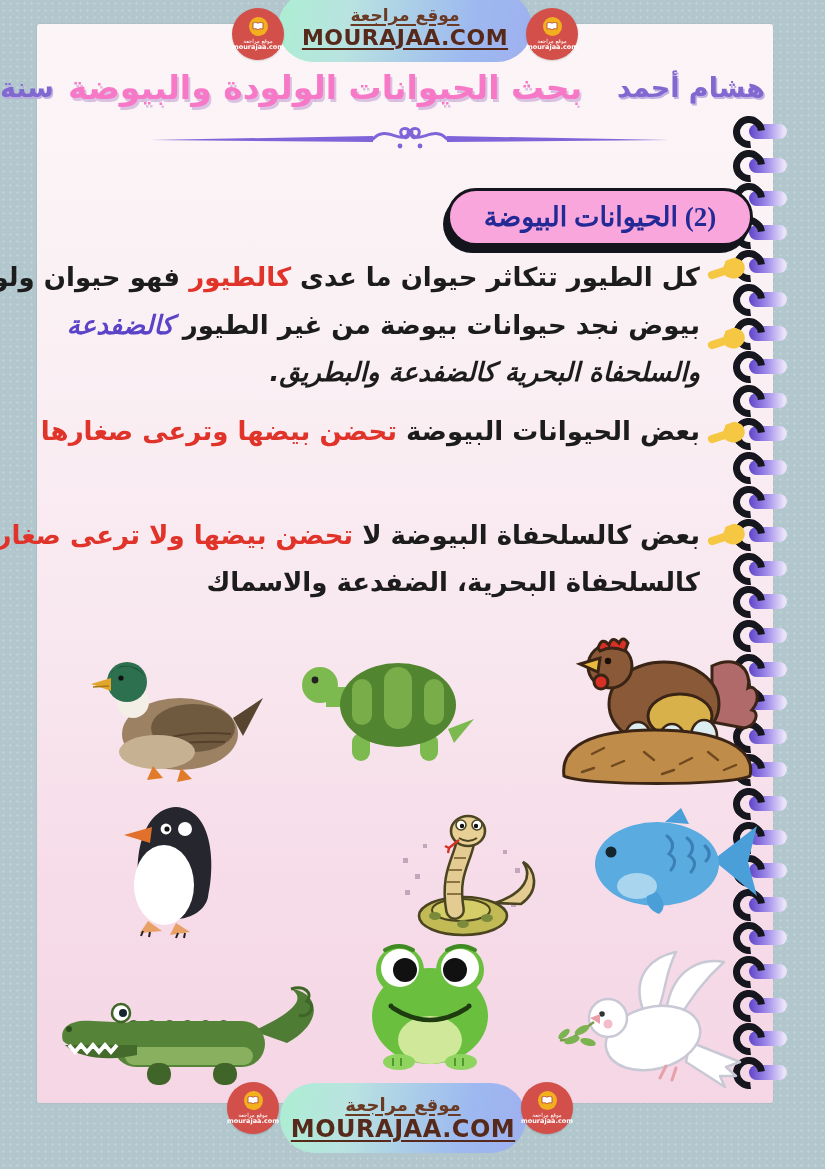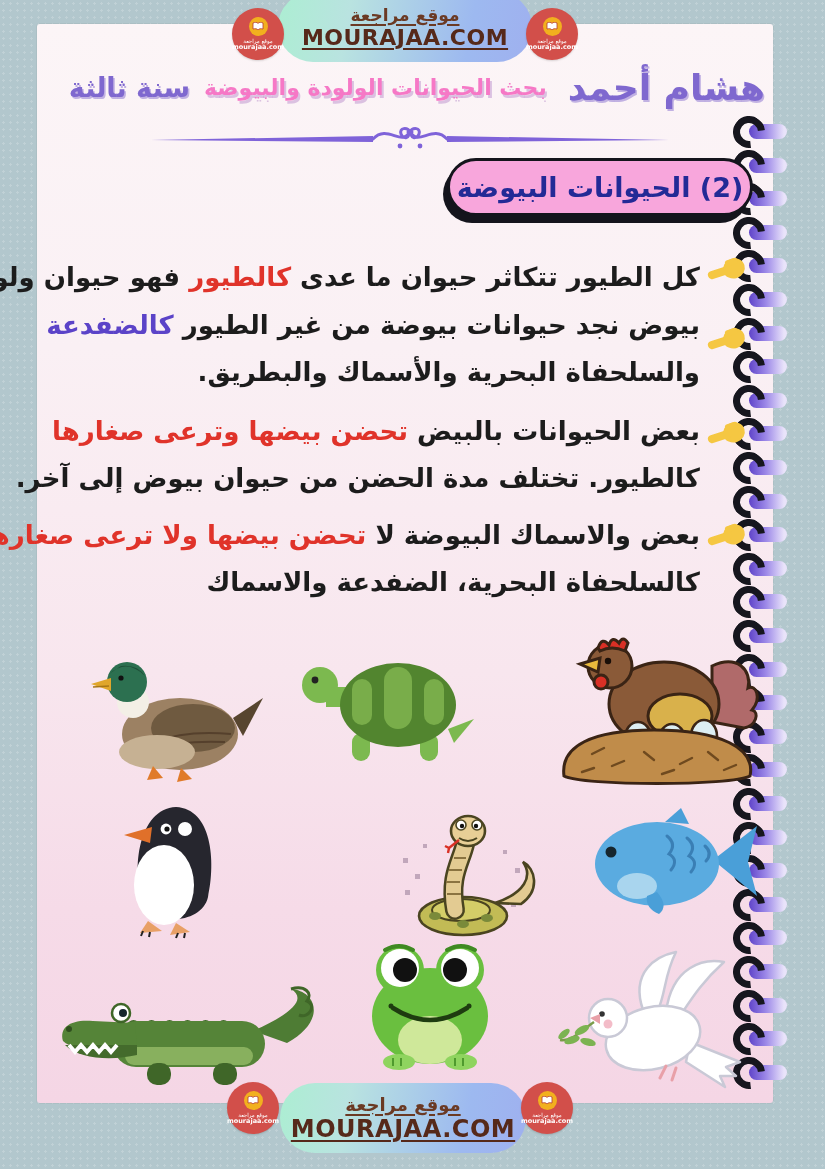--- a/index.html
+++ b/index.html
@@ -28,37 +28,37 @@
   .logo-circle{position:absolute;width:52px;height:52px;border-radius:50%;background:#d24f4a;
     display:flex;flex-direction:column;align-items:center;justify-content:center;color:#fff;cursor:pointer;
     box-shadow:0 1px 2px rgba(0,0,0,.15);}
   .logo-yellow{width:19px;height:19px;border-radius:50%;background:#f2b01e;display:flex;
     align-items:center;justify-content:center;margin-bottom:2px;}
   .logo-l1{font-size:5.5px;line-height:6px;}
   .logo-l2{font-size:6.5px;line-height:7px;font-weight:bold;}
   
   .titlerow{position:absolute;top:56px;right:60px;left:40px;height:62px;display:flex;direction:rtl;
     align-items:center;z-index:3;}
-  .t-name{font-size:36px;font-weight:bold;color:#7f68cf;text-shadow:1.5px 2px 0 rgba(186,170,224,.9);
-    margin-left:21px;white-space:nowrap;}
-  .t-title{font-size:22px;font-weight:bold;color:#f678c6;text-shadow:2px 2.5px 0 rgba(201,166,214,.65);
+  .t-name{font-size:27px;font-weight:bold;color:#7f68cf;text-shadow:1.5px 2px 0 rgba(186,170,224,.9);
+    margin-left:35px;white-space:nowrap;}
+  .t-title{font-size:33px;font-weight:bold;color:#f678c6;text-shadow:2px 2.5px 0 rgba(201,166,214,.65);
     margin-left:14px;white-space:nowrap;}
   .t-grade{font-size:27px;font-weight:bold;color:#7f68cf;text-shadow:1.5px 2px 0 rgba(186,170,224,.9);
     white-space:nowrap;}
   .divider{position:absolute;left:145px;top:122px;z-index:2;}
   
-  .section-badge{position:absolute;left:447px;top:158px;width:300px;height:52px;z-index:4;
+  .section-badge{position:absolute;left:447px;top:188px;width:300px;height:52px;z-index:4;
     background:#f8a6dc;border:3px solid #14141c;border-radius:30px;box-shadow:-4px 7px 0 #14141c;
-    display:flex;align-items:center;justify-content:center;direction:rtl;}
+    display:flex;align-items:center;justify-content:center;direction:rtl;font-family:Liberation Serif, serif;}
   .section-badge span{font-size:27px;font-weight:bold;color:#232a96;}
   
   .bullet{position:absolute;right:125px;direction:rtl;text-align:right;z-index:3;}
   .bullet .line{font-size:26px;font-weight:bold;color:#1c1c1c;line-height:47px;white-space:nowrap;}
   .red{color:#e0332a;}
-  .purple{color:#5b43c8;}
+  .purple{color:#5b43c8;font-style:italic;}
   .hand{position:absolute;right:-46px;width:40px;height:28px;transform:rotate(-18deg);}
   
   .animal{position:absolute;z-index:2;}
 </style>
 </head>
 <body>
 
 <div class="canvas">
 
   <div class="page"></div>
@@ -238,44 +238,43 @@
 
   <div class="bullet" style="top:302px;">
     <span class="hand" style="top:24px;">
       <svg width="40" height="28" viewBox="0 0 40 26">
           <ellipse cx="28" cy="14" rx="11" ry="10" fill="#f5c742"></ellipse>
           <rect x="1" y="9.5" width="25" height="8" rx="4" fill="#f5c742"></rect>
           <rect x="21" y="4" width="13" height="6" rx="3" fill="#f5c742"></rect>
         </svg>
     </span>
     <div class="line"><span>بيوض نجد حيوانات بيوضة من غير الطيور </span><span class="purple">كالضفدعة</span></div>
-    <div class="line purple">والسلحفاة البحرية والأسماك والبطريق.</div>
+    <div class="line purple">والسلحفاة البحرية كالضفدعة والبطريق.</div>
   </div>
 
   <div class="bullet" style="top:408px;">
     <span class="hand" style="top:12px;">
       <svg width="40" height="28" viewBox="0 0 40 26">
           <ellipse cx="28" cy="14" rx="11" ry="10" fill="#f5c742"></ellipse>
           <rect x="1" y="9.5" width="25" height="8" rx="4" fill="#f5c742"></rect>
           <rect x="21" y="4" width="13" height="6" rx="3" fill="#f5c742"></rect>
         </svg>
     </span>
-    <div class="line"><span>بعض الحيوانات بالبيض </span><span class="red">تحضن بيضها وترعى صغارها</span></div>
-    <div class="line">كالطيور. تختلف مدة الحضن من حيوان بيوض إلى آخر.</div>
+    <div class="line"><span>بعض الحيوانات البيوضة </span><span class="red">تحضن بيضها وترعى صغارها</span></div>
   </div>
 
   <div class="bullet" style="top:512px;">
     <span class="hand" style="top:10px;">
       <svg width="40" height="28" viewBox="0 0 40 26">
           <ellipse cx="28" cy="14" rx="11" ry="10" fill="#f5c742"></ellipse>
           <rect x="1" y="9.5" width="25" height="8" rx="4" fill="#f5c742"></rect>
           <rect x="21" y="4" width="13" height="6" rx="3" fill="#f5c742"></rect>
         </svg>
     </span>
-    <div class="line"><span>بعض والاسماك البيوضة لا </span><span class="red">تحضن بيضها ولا ترعى صغارها</span></div>
+    <div class="line"><span>بعض كالسلحفاة البيوضة لا </span><span class="red">تحضن بيضها ولا ترعى صغارها</span></div>
     <div class="line">كالسلحفاة البحرية، الضفدعة والاسماك</div>
   </div>
 
   <svg class="animal" style="left:85px;top:638px;" width="180" height="150" viewBox="0 0 180 150">
     <path d="M148,80 L178,60 L158,98 Z" fill="#57452f"></path>
     <ellipse cx="95" cy="96" rx="58" ry="36" fill="#9c8163"></ellipse>
     <ellipse cx="108" cy="90" rx="42" ry="24" fill="#6f5a40"></ellipse>
     <path d="M70,104 Q100,92 146,96" stroke="#55402c" stroke-width="2" fill="none"></path>
     <path d="M66,112 Q96,102 140,104" stroke="#55402c" stroke-width="2" fill="none"></path>
     <ellipse cx="72" cy="114" rx="38" ry="17" fill="#c6b193"></ellipse>

